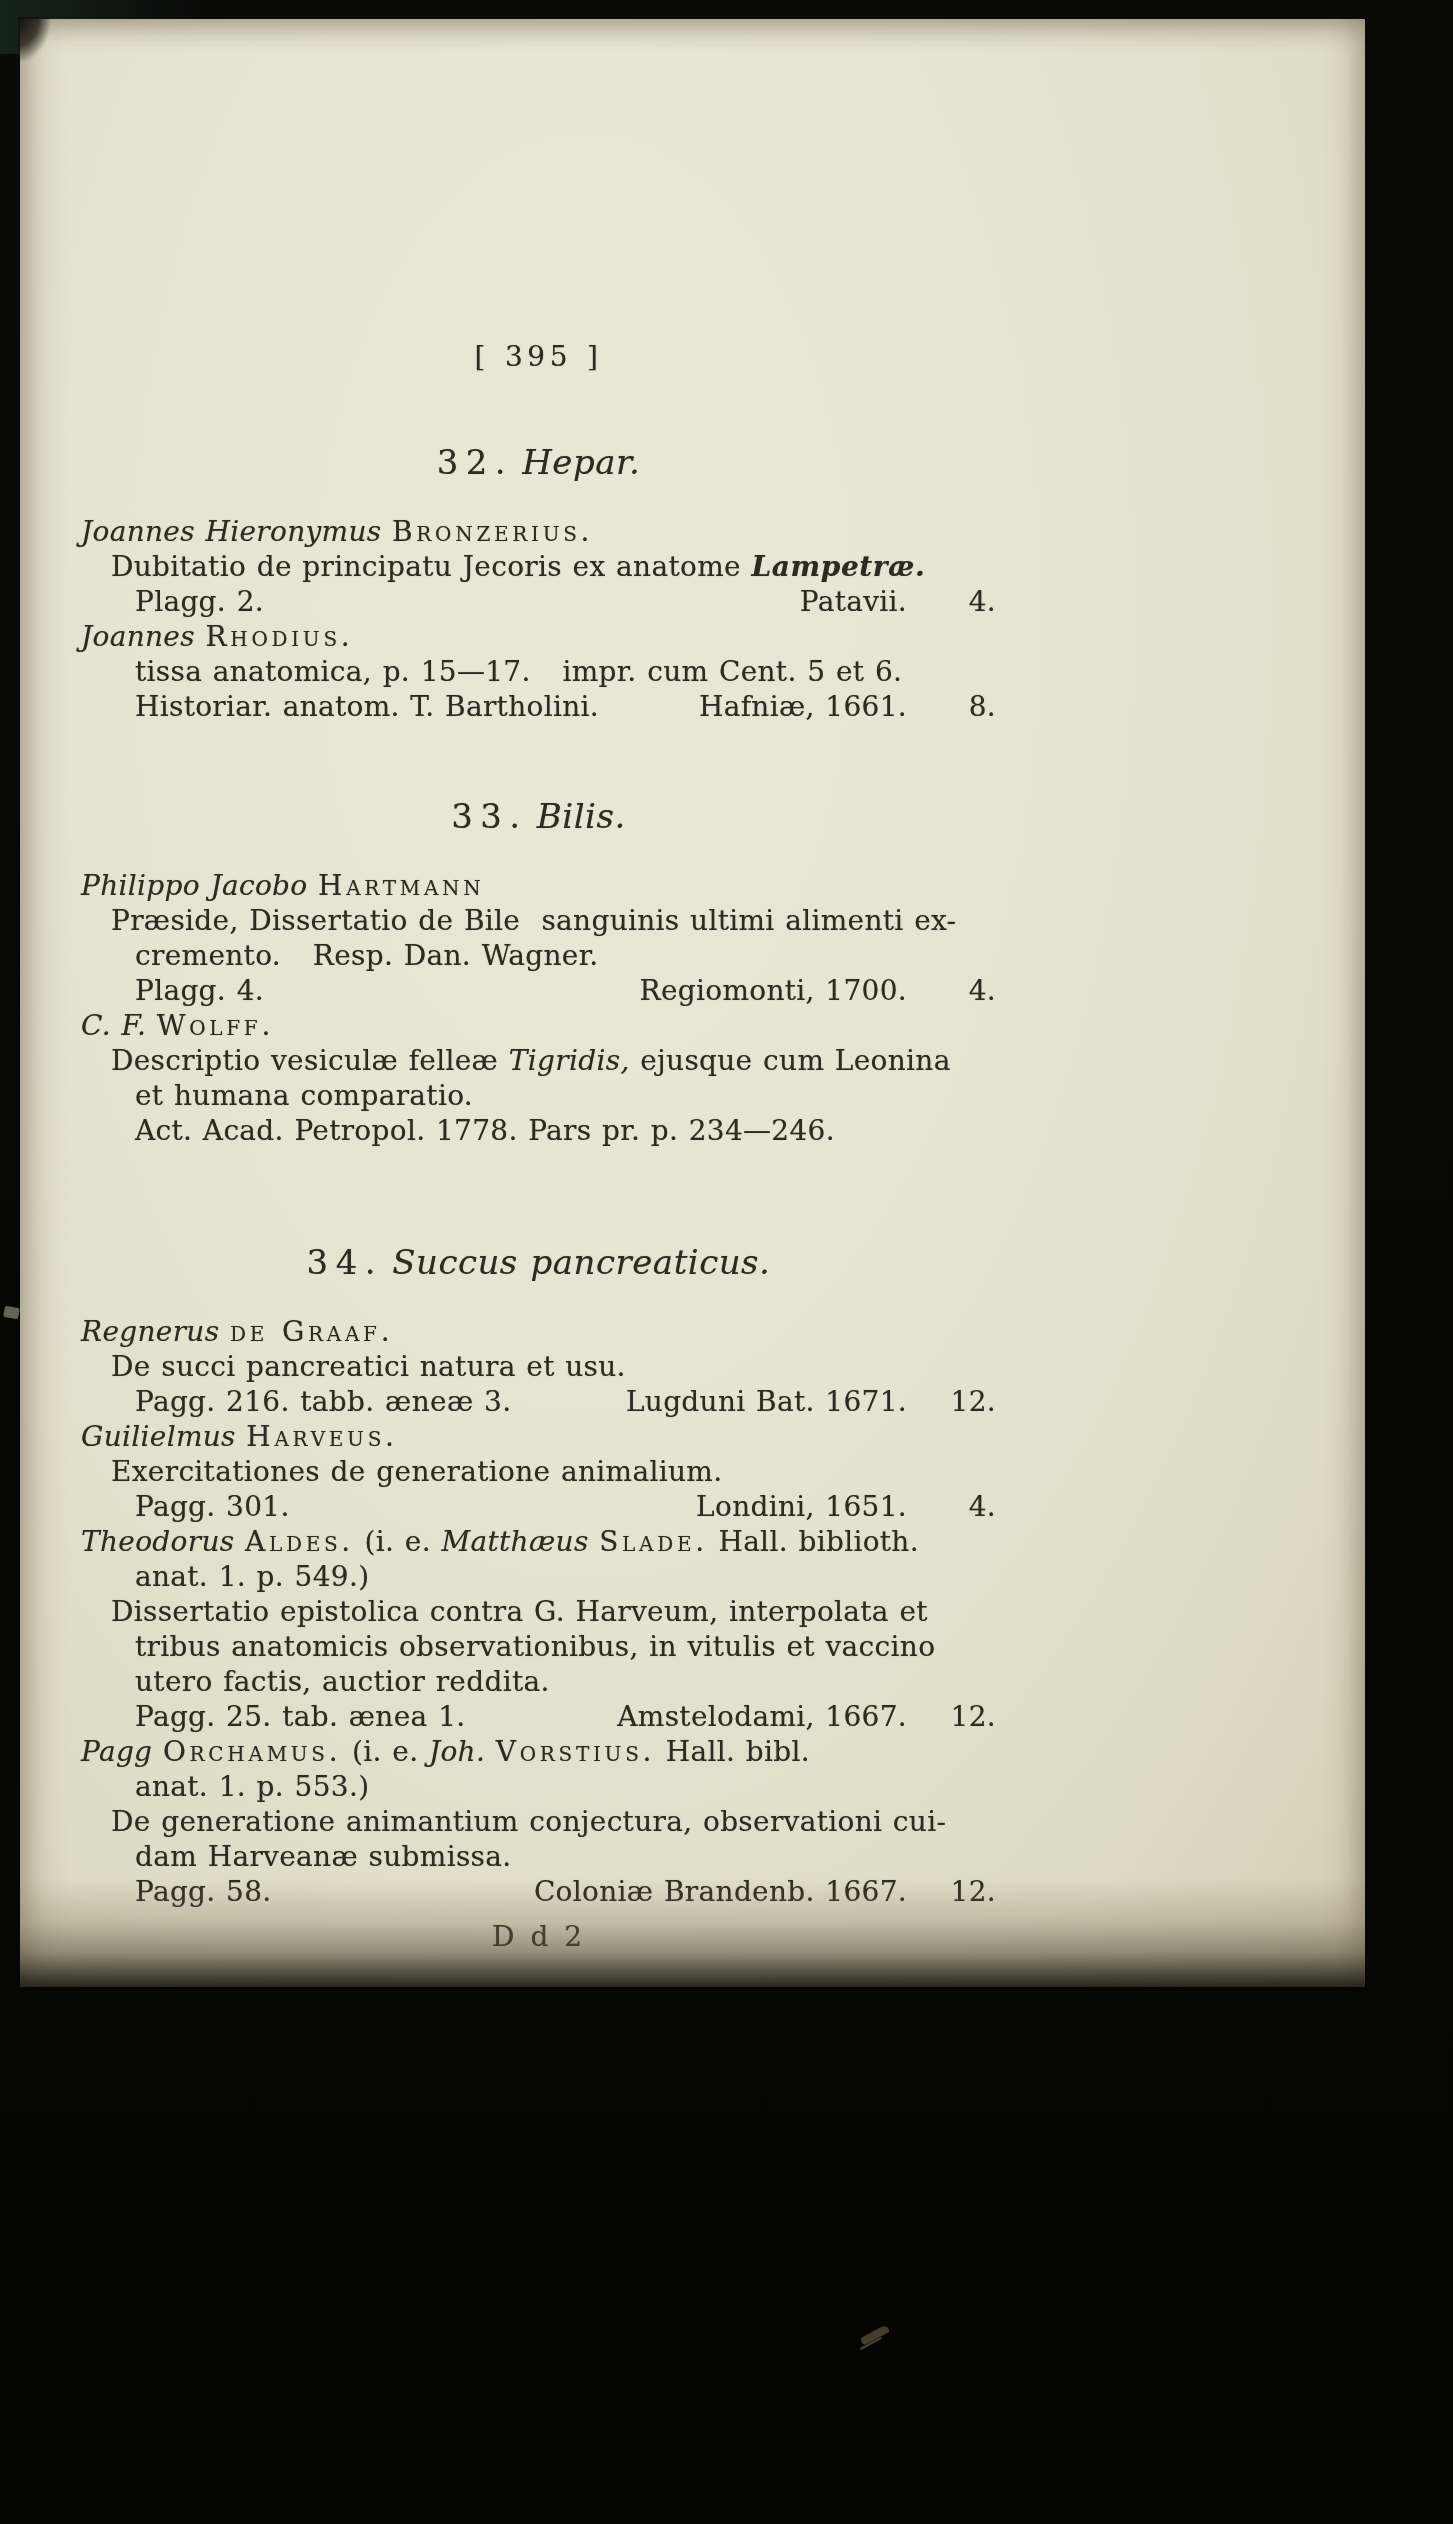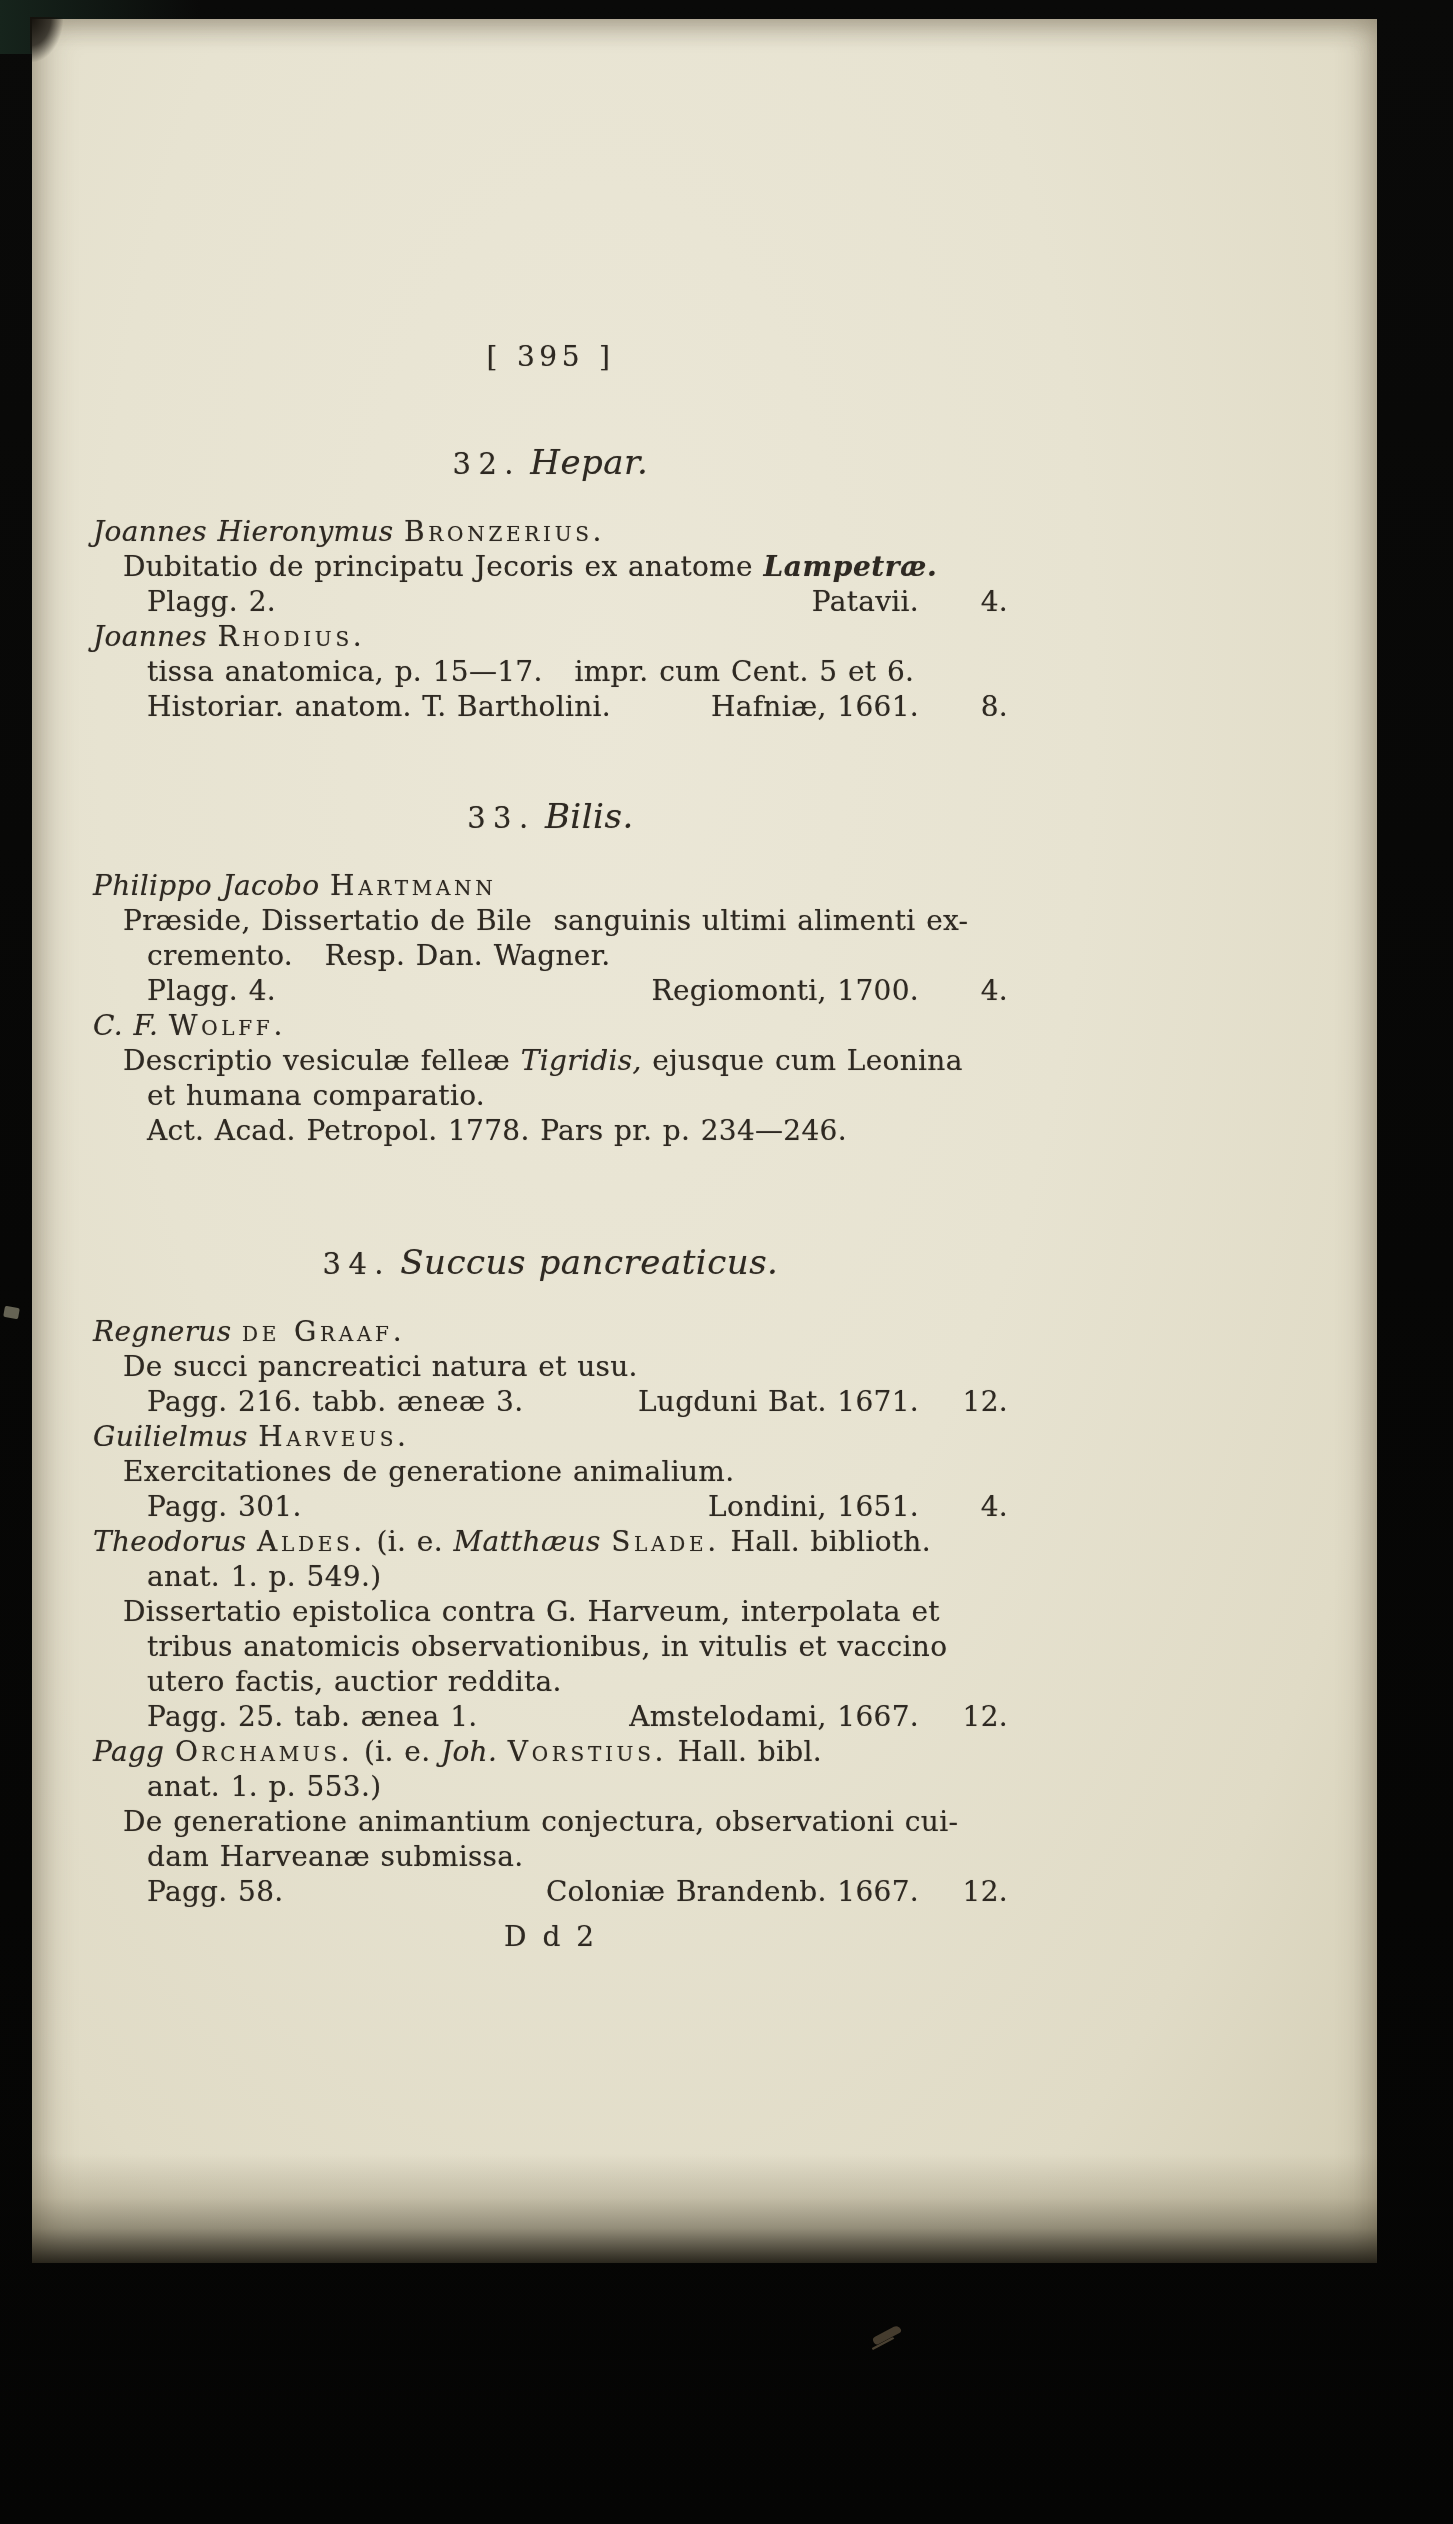--- a/index.html
+++ b/index.html
@@ -1,32 +1,32 @@
 <!DOCTYPE html>
 <html style="--ink: #2e2922; --paper: #e7e3d1; --background: #070706;font-size:15px"><head>
 <meta charset="utf-8">
 <title>Scanned book page 395</title>
 <style>
   html,body{margin:0;padding:0;}
   body{width:1453px;height:2525px;background:#060605;font-family:"DejaVu Serif","Liberation Serif",serif;overflow:hidden;}
   .scene{position:relative;width:1453px;height:2525px;background:linear-gradient(180deg,#0a0a09 0%,#070706 50%,#050504 100%);overflow:hidden;}
   .corner-tint{position:absolute;left:0;top:0;width:200px;height:54px;background:linear-gradient(90deg,#16241c 0%,rgba(22,36,28,.45) 55%,rgba(22,36,28,0) 100%);}
-  .paper{position:absolute;left:32px;top:18.6px;width:1345px;height:2244px;
+  .paper{position:absolute;left:20px;top:18.6px;width:1345px;height:1968px;
     background:radial-gradient(ellipse at 42% 30%, #ebe7d7 0%, #e7e3d1 45%, #e0dbc6 78%, #d3cdb4 100%);
     box-shadow:inset 13px 0 32px rgba(74,62,38,.28), inset -15px 0 28px rgba(74,62,38,.20), inset 0 9.3px 22px rgba(74,62,38,.18);}
   .corner-blot{position:absolute;left:-1.9px;top:-1.9px;width:33px;height:45px;
     background:radial-gradient(ellipse at 0% 0%, #14110c 0%, rgba(20,17,12,.75) 45%, rgba(20,17,12,0) 72%);}
   .bottom-edge{position:absolute;left:0;bottom:0;width:100%;height:109px;
     background:linear-gradient(180deg, rgba(0,0,0,0) 0%, rgba(125,115,88,.30) 40%, rgba(84,77,57,.55) 68%, rgba(30,27,19,.92) 100%);}
   .text-block{position:absolute;left:61px;top:320px;width:915px;color:var(--ink,#2e2922);
     font-size:28px;line-height:35px;letter-spacing:0.3px;word-spacing:1.4px;
     text-shadow:0 0 0.9px rgba(46,41,34,.45);}
   .page-number{text-align:center;letter-spacing:4.6px;}
   .heading{text-align:center;white-space:pre;line-height:43px;}
-  .h-num{font-size:29px;letter-spacing:7.4px;margin-right:9.3px;}
+  .h-num{font-size:34px;letter-spacing:7.4px;margin-right:9.3px;}
   .h-title{font-style:italic;font-size:34px;letter-spacing:0.5px;}
   .h32{margin:67px 0 28px;}
   .h33{margin:71px 0 28px;}
   .h34{margin:93px 0 28px;}
   .h35{margin:82px 0 37px;}
   .ln{white-space:pre;}
   .ind0{padding-left:0;}
   .ind1{padding-left:30px;}
   .ind2{padding-left:54px;}
   .seg-i{font-style:italic;}

